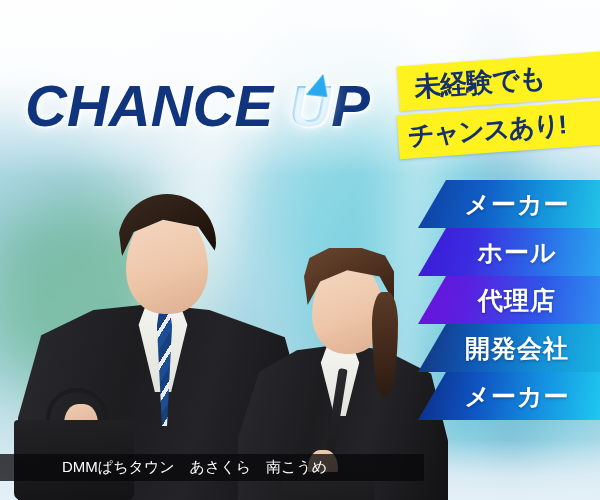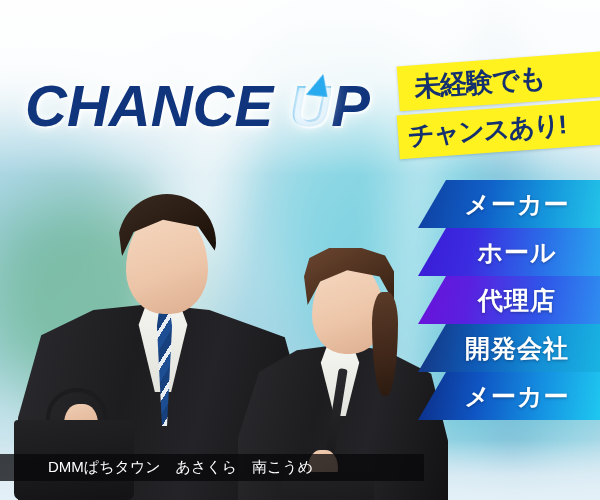--- a/index.html
+++ b/index.html
@@ -173,21 +173,21 @@
     text-shadow:0 1px 3px rgba(10,30,70,.45);
   }
 
   
   .caption-strip {
     position:absolute; left:0; top:454px; width:424px; height:27px;
     background:rgba(8,8,10,.76);
     display:flex; align-items:center;
   }
   .caption-text {
-    color:#ffffff; font-size:15px; margin-left:48px;
+    color:#ffffff; font-size:15px; margin-left:62px;
     white-space:nowrap; letter-spacing:0px;
   }
 </style>
 </head>
 <body>
 
 <div class="banner">
 
   <div class="bg">
     <div class="bg-base"></div>

